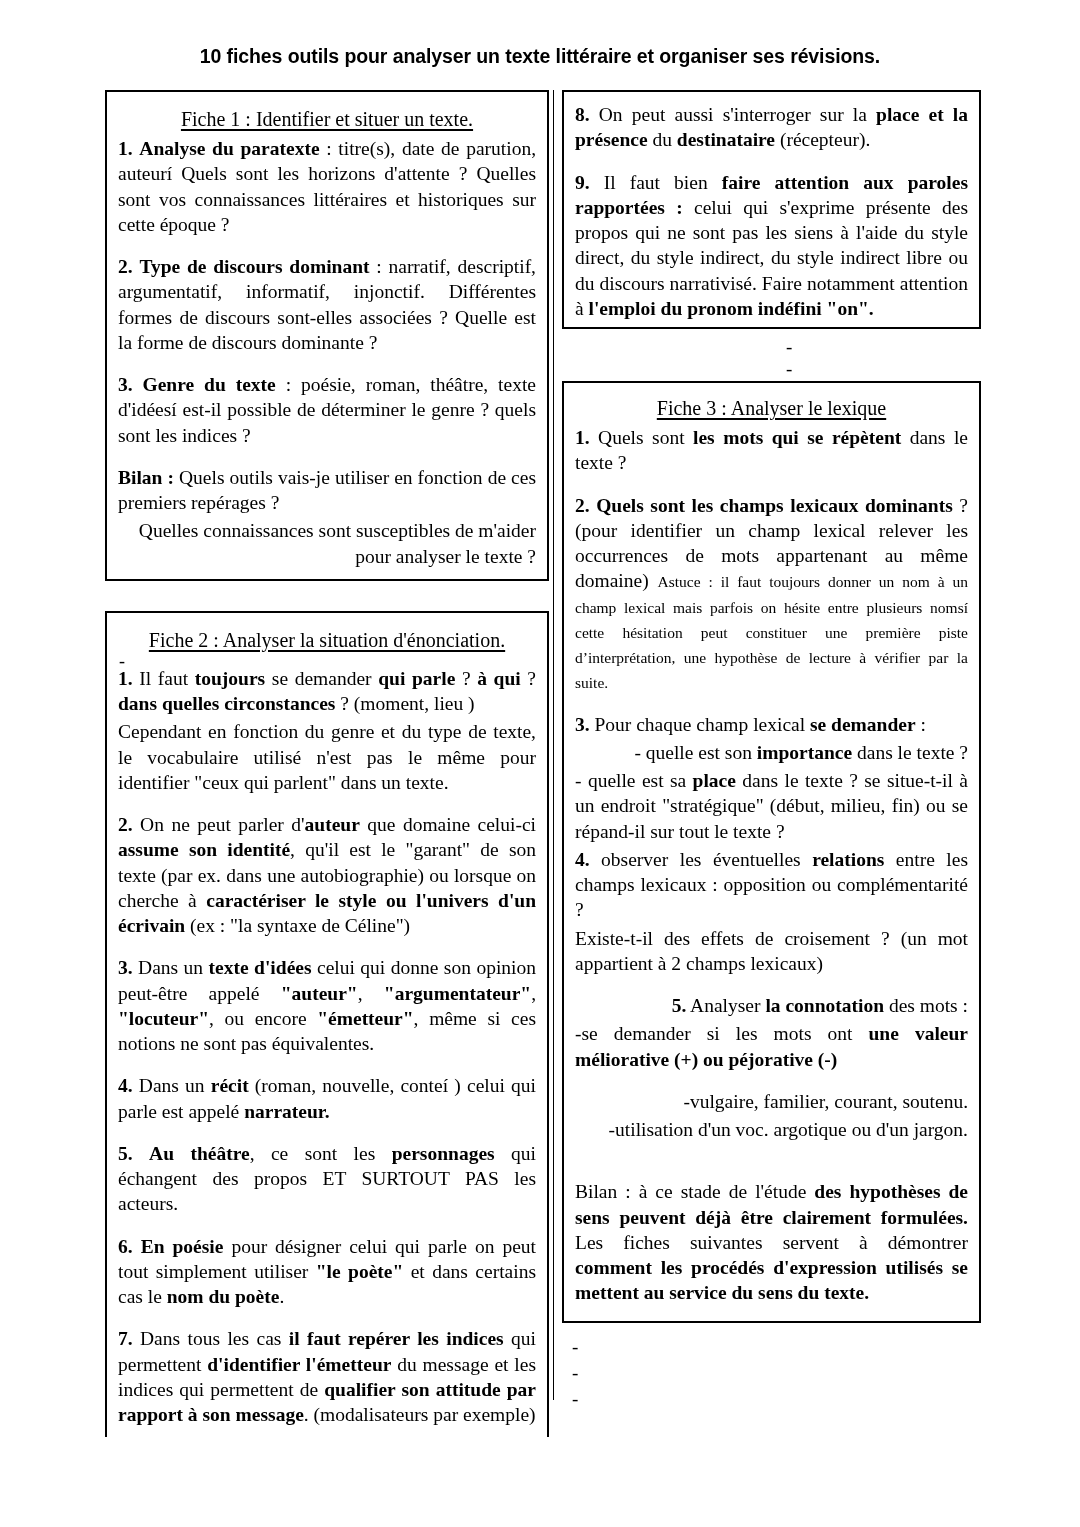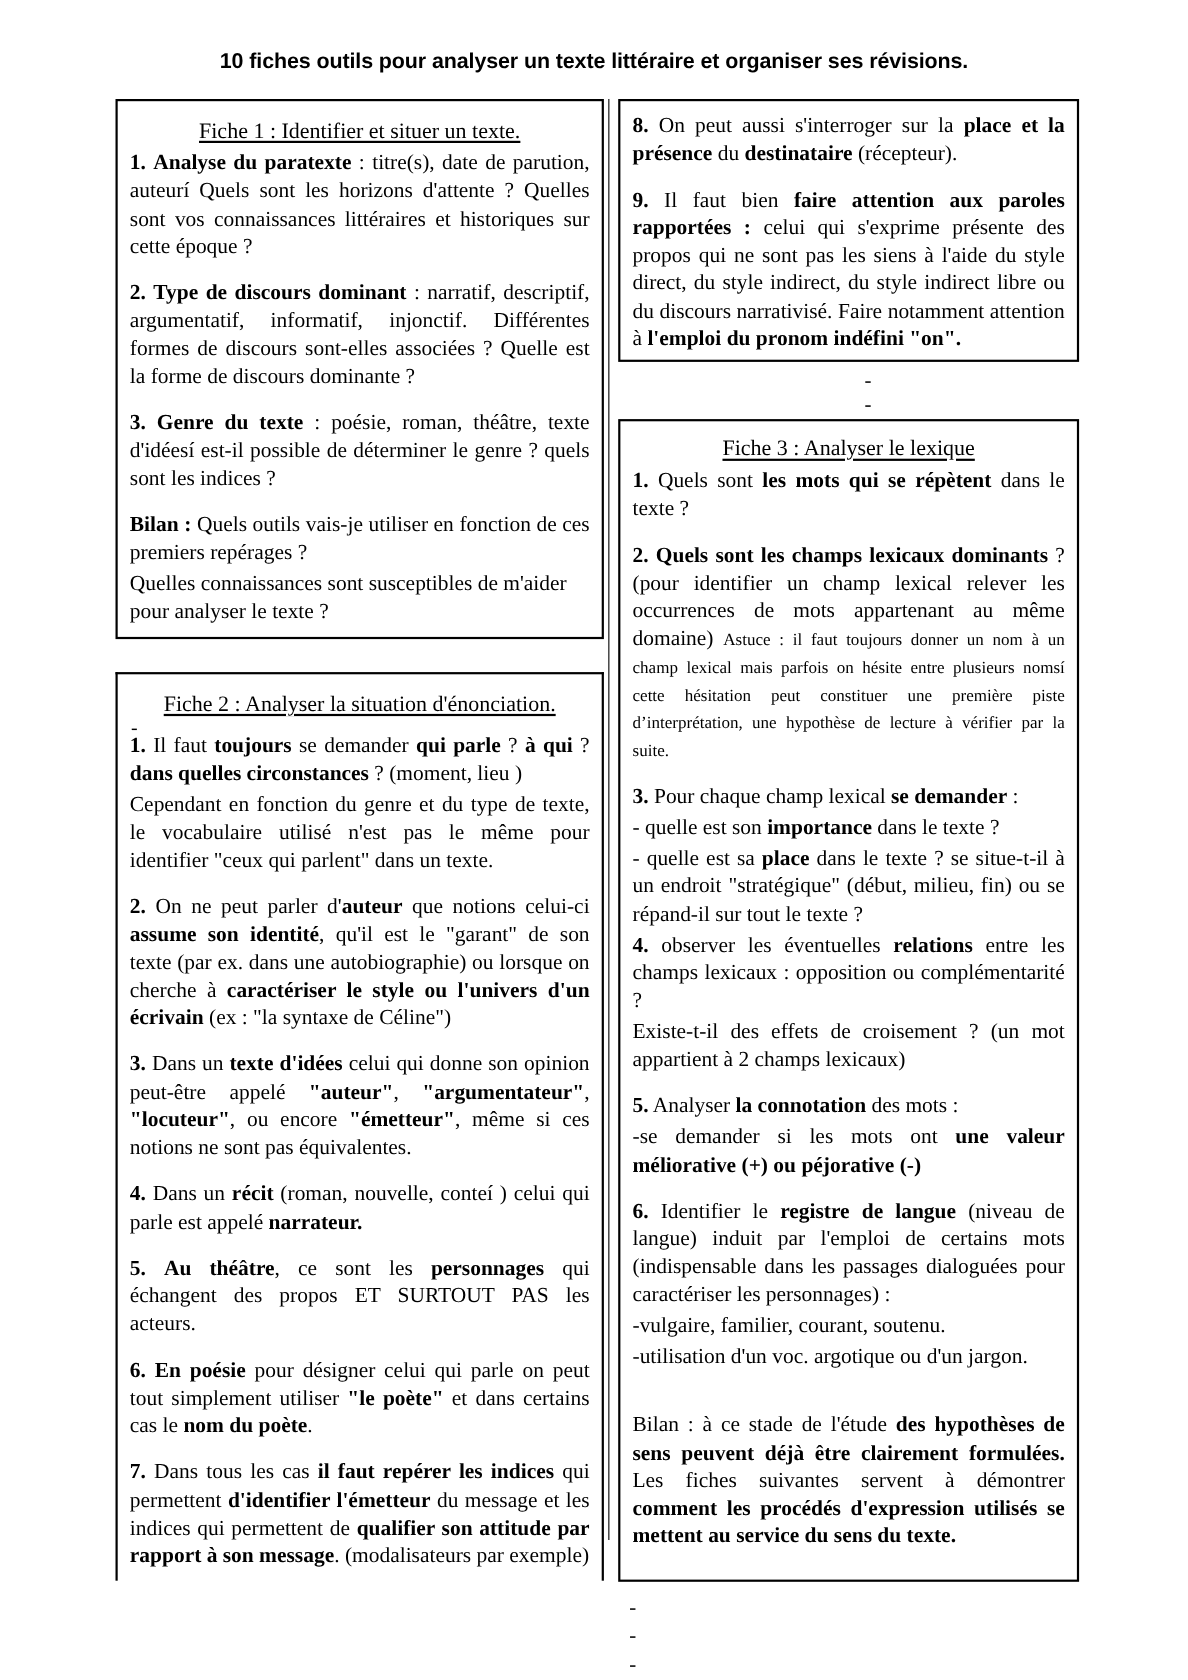--- a/index.html
+++ b/index.html
@@ -84,21 +84,21 @@
     text-justify: inter-word;
     hyphens: none;
   }
   p.para:last-child {
     margin-bottom: 0;
   }
   p.para.tight {
     margin-bottom: 3px;
   }
   p.nojust {
-    text-align: left;
+    text-align: right;
   }
   b { font-weight: bold; }
 
   .small {
     font-size: 15.5px;
     line-height: 1.33;
   }
   .inline-macron {
     display: block;
     height: 9px;
@@ -135,21 +135,21 @@
   <div class="gap-between-boxes"></div>
 
   <div class="fiche-box no-bottom" style="min-height:812px;">
     <div class="fiche-title"><span class="u">Fiche 2 : Analyser la situation d'énonciation.</span></div>
 
     <span class="inline-macron">-</span>
 
     <p class="para tight"><b>1.</b><span> Il faut </span><b>toujours</b><span> se demander </span><b>qui parle</b><span> ? </span><b>à qui</b><span> ? </span><b>dans quelles circonstances</b><span> ? (moment, lieu )</span></p>
     <p class="para">Cependant en  fonction du genre et du type de texte, le vocabulaire utilisé n'est pas le même pour identifier "ceux qui parlent" dans un texte.</p>
 
-    <p class="para"><b>2.</b><span> On ne peut parler d'</span><b>auteur</b><span> que notions celui-ci </span><b>assume son identité</b><span>, qu'il est le "garant" de son texte (par ex. dans une autobiographie) ou lorsque on cherche à </span><b>caractériser le style ou l'univers d'un écrivain</b><span> (ex : "la syntaxe de Céline")</span></p>
+    <p class="para"><b>2.</b><span> On ne peut parler d'</span><b>auteur</b><span> que domaine celui-ci </span><b>assume son identité</b><span>, qu'il est le "garant" de son texte (par ex. dans une autobiographie) ou lorsque on cherche à </span><b>caractériser le style ou l'univers d'un écrivain</b><span> (ex : "la syntaxe de Céline")</span></p>
 
     <p class="para"><b>3.</b><span> Dans un </span><b>texte d'idées</b><span> celui qui donne son opinion peut-être appelé </span><b>"auteur"</b><span>, </span><b>"argumentateur"</b><span>, </span><b>"locuteur"</b><span>, ou encore </span><b>"émetteur"</b><span>, même si ces notions ne sont pas équivalentes.</span></p>
 
     <p class="para"><b>4.</b><span> Dans un </span><b>récit</b><span> (roman, nouvelle, conteí ) celui qui parle est appelé </span><b>narrateur.</b></p>
 
     <p class="para"><b>5.</b><span> </span><b>Au théâtre</b><span>, ce sont les </span><b>personnages</b><span> qui échangent des propos ET SURTOUT PAS les acteurs.</span></p>
 
     <p class="para"><b>6.</b><span> </span><b>En poésie</b><span> pour désigner celui qui parle on peut tout simplement utiliser </span><b>"le poète"</b><span> et dans certains cas le </span><b>nom du poète</b><span>.</span></p>
 
     <p class="para"><b>7.</b><span> Dans tous les cas </span><b>il faut repérer les indices</b><span> qui permettent </span><b>d'identifier l'émetteur</b><span> du message et les indices qui permettent de </span><b>qualifier son attitude par rapport à son message</b><span>. (modalisateurs par exemple)</span></p>
@@ -163,38 +163,37 @@
     <p class="para"><b>8.</b><span> On peut aussi s'interroger sur la </span><b>place et la présence</b><span> du </span><b>destinataire</b><span> (récepteur).</span></p>
 
     <p class="para" style="margin-bottom:0;"><b>9.</b><span> Il faut bien </span><b>faire attention aux paroles rapportées :</b><span> celui qui s'exprime présente des propos qui ne sont pas les siens à l'aide du style direct, du style indirect, du style indirect libre ou du discours narrativisé. Faire notamment attention à </span><b>l'emploi du pronom indéfini "on".</b></p>
   </div>
 
   <div style="height:52px;position:relative;">
     <div style="position:absolute;left:224px;top:8px;font-size:19px;line-height:1;">-</div>
     <div style="position:absolute;left:224px;top:30px;font-size:19px;line-height:1;">-</div>
   </div>
 
-  <div class="fiche-box" style="padding-top:6px;padding-bottom:26px;">
+  <div class="fiche-box" style="padding-top:6px;padding-bottom:15px;">
     <div class="fiche-title"><span class="u">Fiche 3 : Analyser le lexique</span></div>
 
     <p class="para"><b>1.</b><span> Quels sont </span><b>les mots qui se répètent</b><span> dans le texte ?</span></p>
 
     <p class="para"><b>2.</b><b> Quels sont les champs lexicaux dominants</b><span> ? (pour identifier un champ lexical relever les occurrences de mots appartenant au même domaine) </span><span class="small">Astuce : il faut toujours donner un nom à un champ lexical mais parfois on hésite entre plusieurs nomsí   cette hésitation   peut constituer une première piste d’interprétation, une hypothèse de lecture à vérifier par la suite.</span></p>
 
     <p class="para tight"><b>3.</b><span> Pour chaque champ lexical </span><b>se demander</b><span> :</span></p>
     <p class="para tight nojust"><span>- quelle est son </span><b>importance</b><span> dans le texte ?</span></p>
     <p class="para tight"><span>- quelle est sa </span><b>place</b><span> dans le texte ? se situe-t-il à un endroit "stratégique" (début, milieu, fin) ou se répand-il sur tout le texte ?</span></p>
 
     <p class="para tight"><b>4.</b><span> observer les éventuelles </span><b>relations</b><span> entre les champs lexicaux : opposition ou complémentarité ?</span></p>
     <p class="para">Existe-t-il des effets de croisement ? (un mot appartient à 2 champs lexicaux)</p>
 
     <p class="para tight nojust"><b>5.</b><span> Analyser </span><b>la connotation</b><span> des mots :</span></p>
     <p class="para"><span>-se demander si les mots ont </span><b>une valeur méliorative (+) ou péjorative (-)</b></p>
 
-    <p class="para tight"><b>6.</b><span> Identifier le </span><b>registre de langue</b><span> (niveau de langue) induit par l'emploi de certains mots (indispensable dans les passages dialoguées pour caractériser les personnages) :</span></p>
     <p class="para tight nojust">-vulgaire, familier, courant, soutenu.</p>
     <p class="para nojust">-utilisation d'un voc. argotique ou d'un jargon.</p>
 
     <div class="spacer-lg"></div>
 
     <p class="para" style="margin-bottom:0;"><span>Bilan : à ce stade de l'étude </span><b>des hypothèses de sens peuvent déjà être clairement formulées.</b><span> Les fiches suivantes servent à démontrer </span><b>comment les procédés d'expression utilisés se mettent au service du sens du texte.</b></p>
   </div>
 
   <div style="height:80px;position:relative;">
     <div style="position:absolute;left:10px;top:14px;font-size:19px;line-height:1;">-</div>

